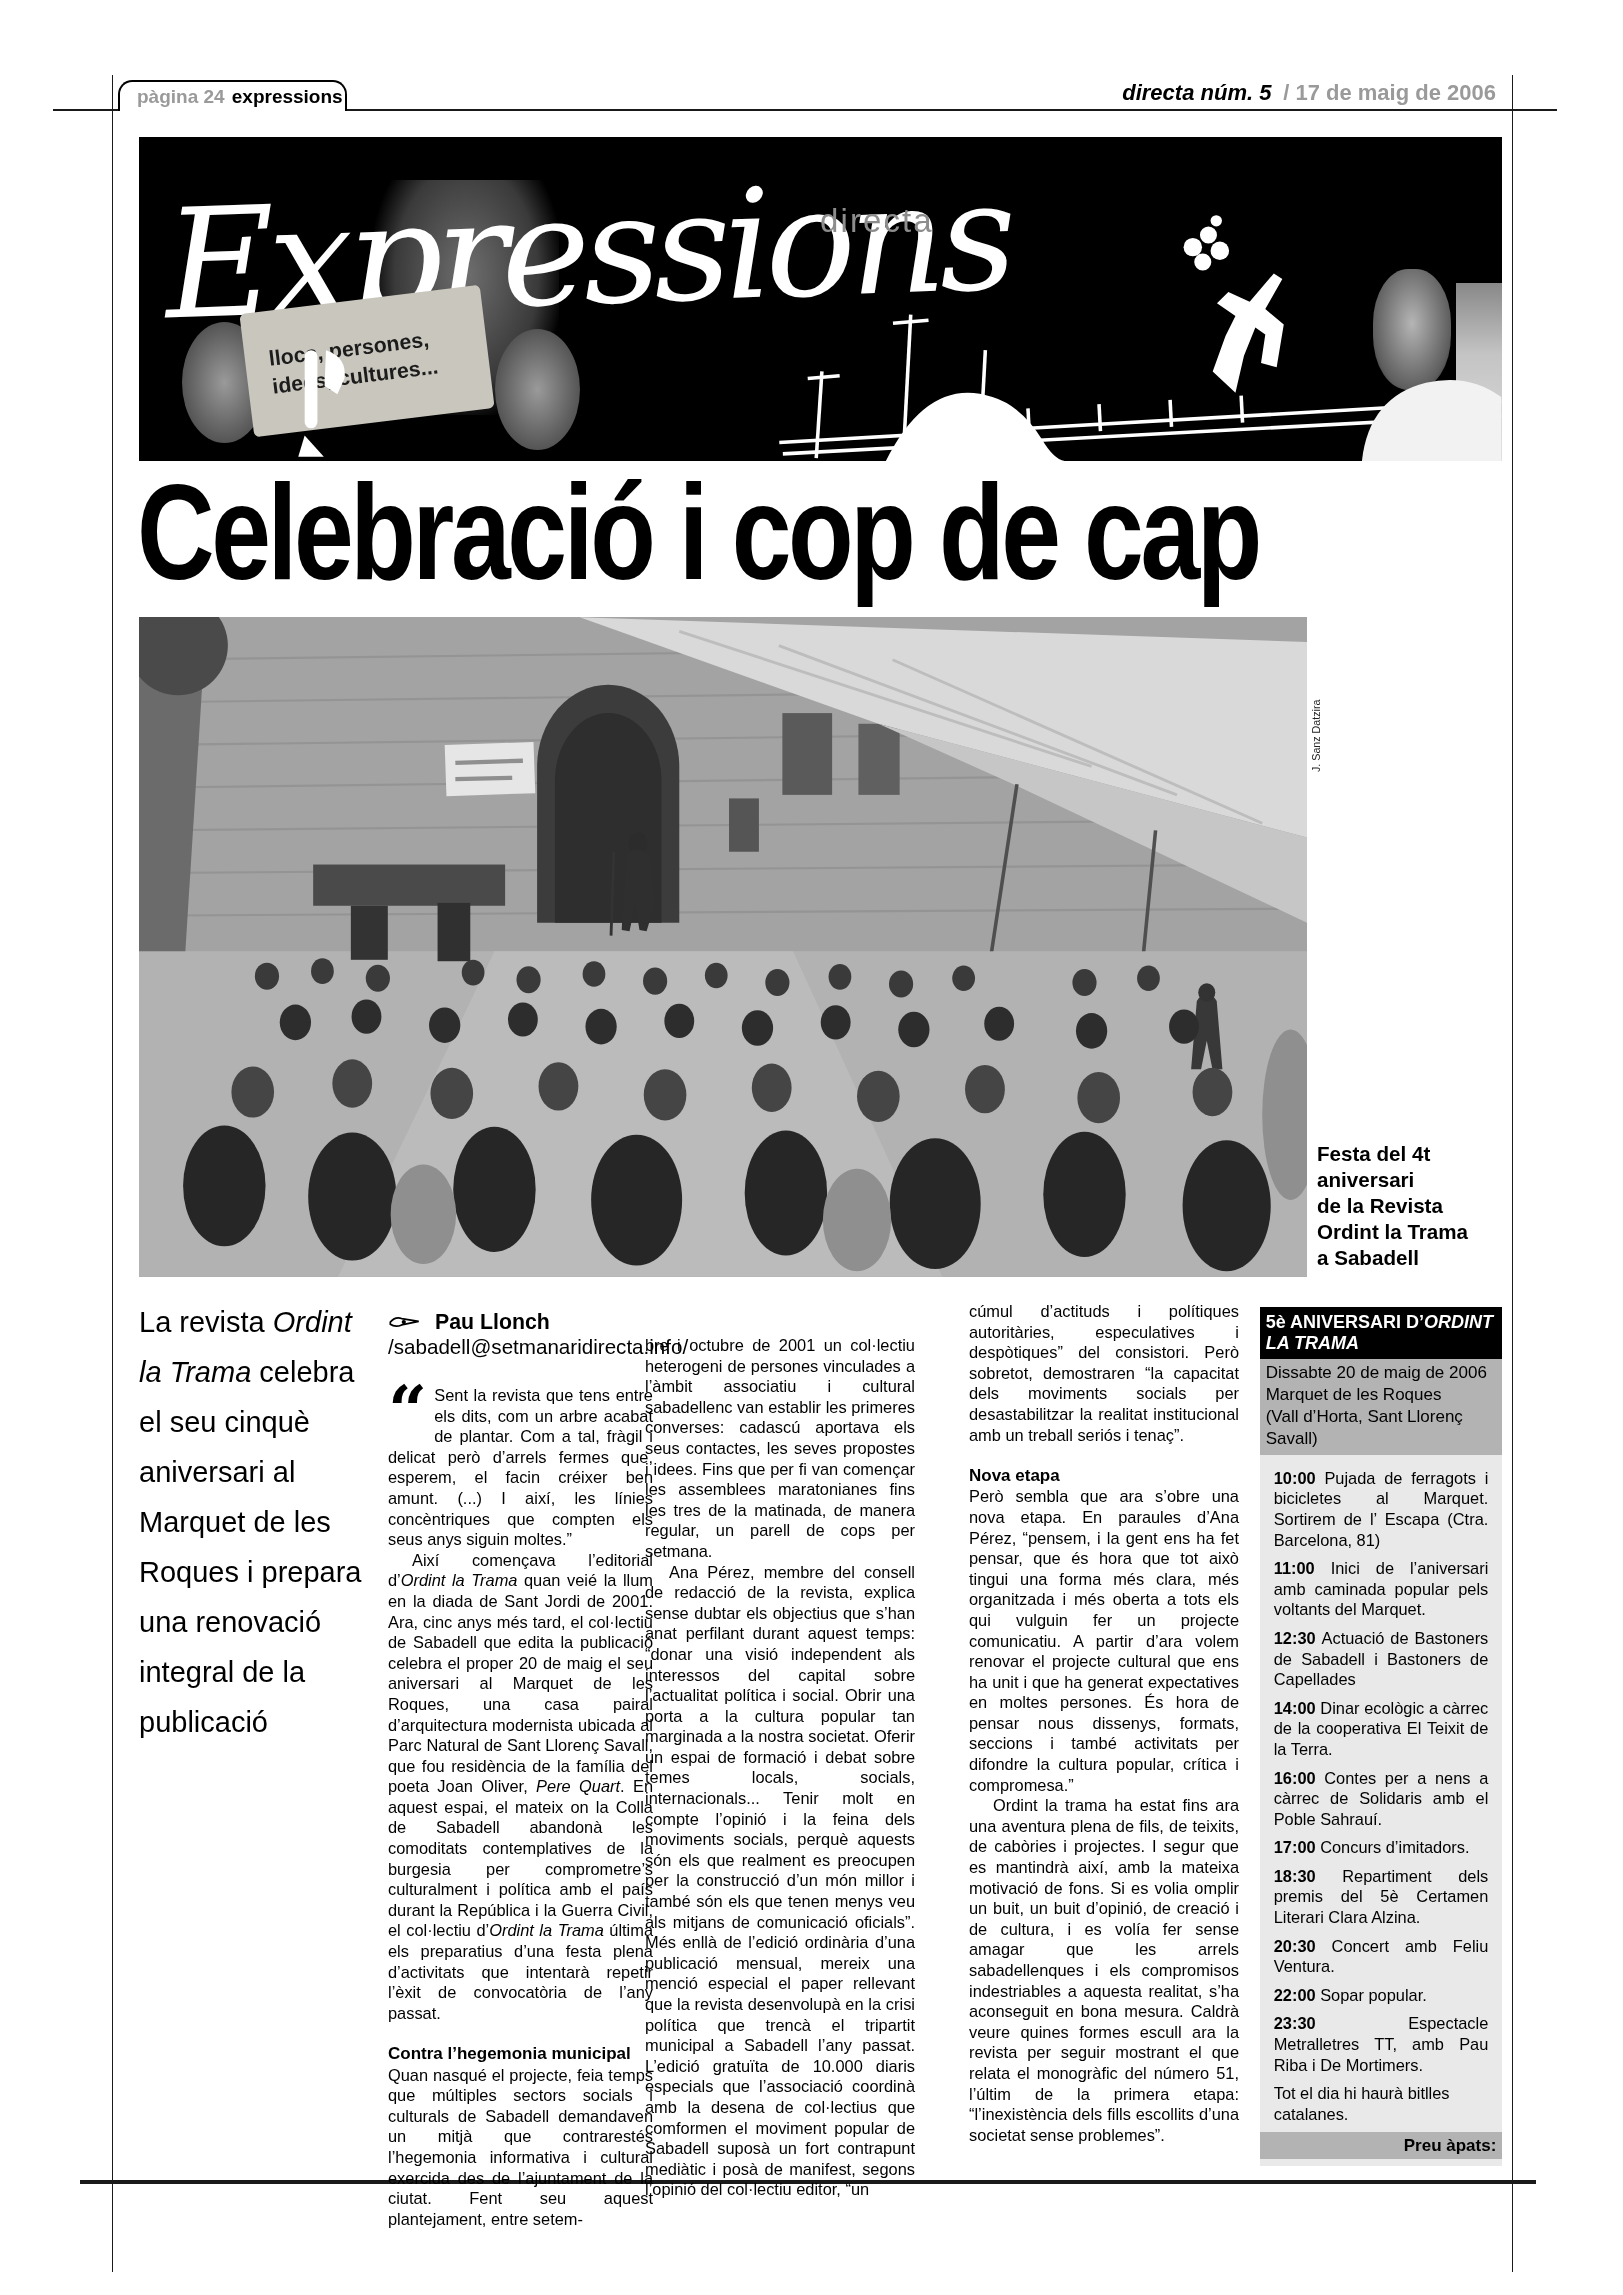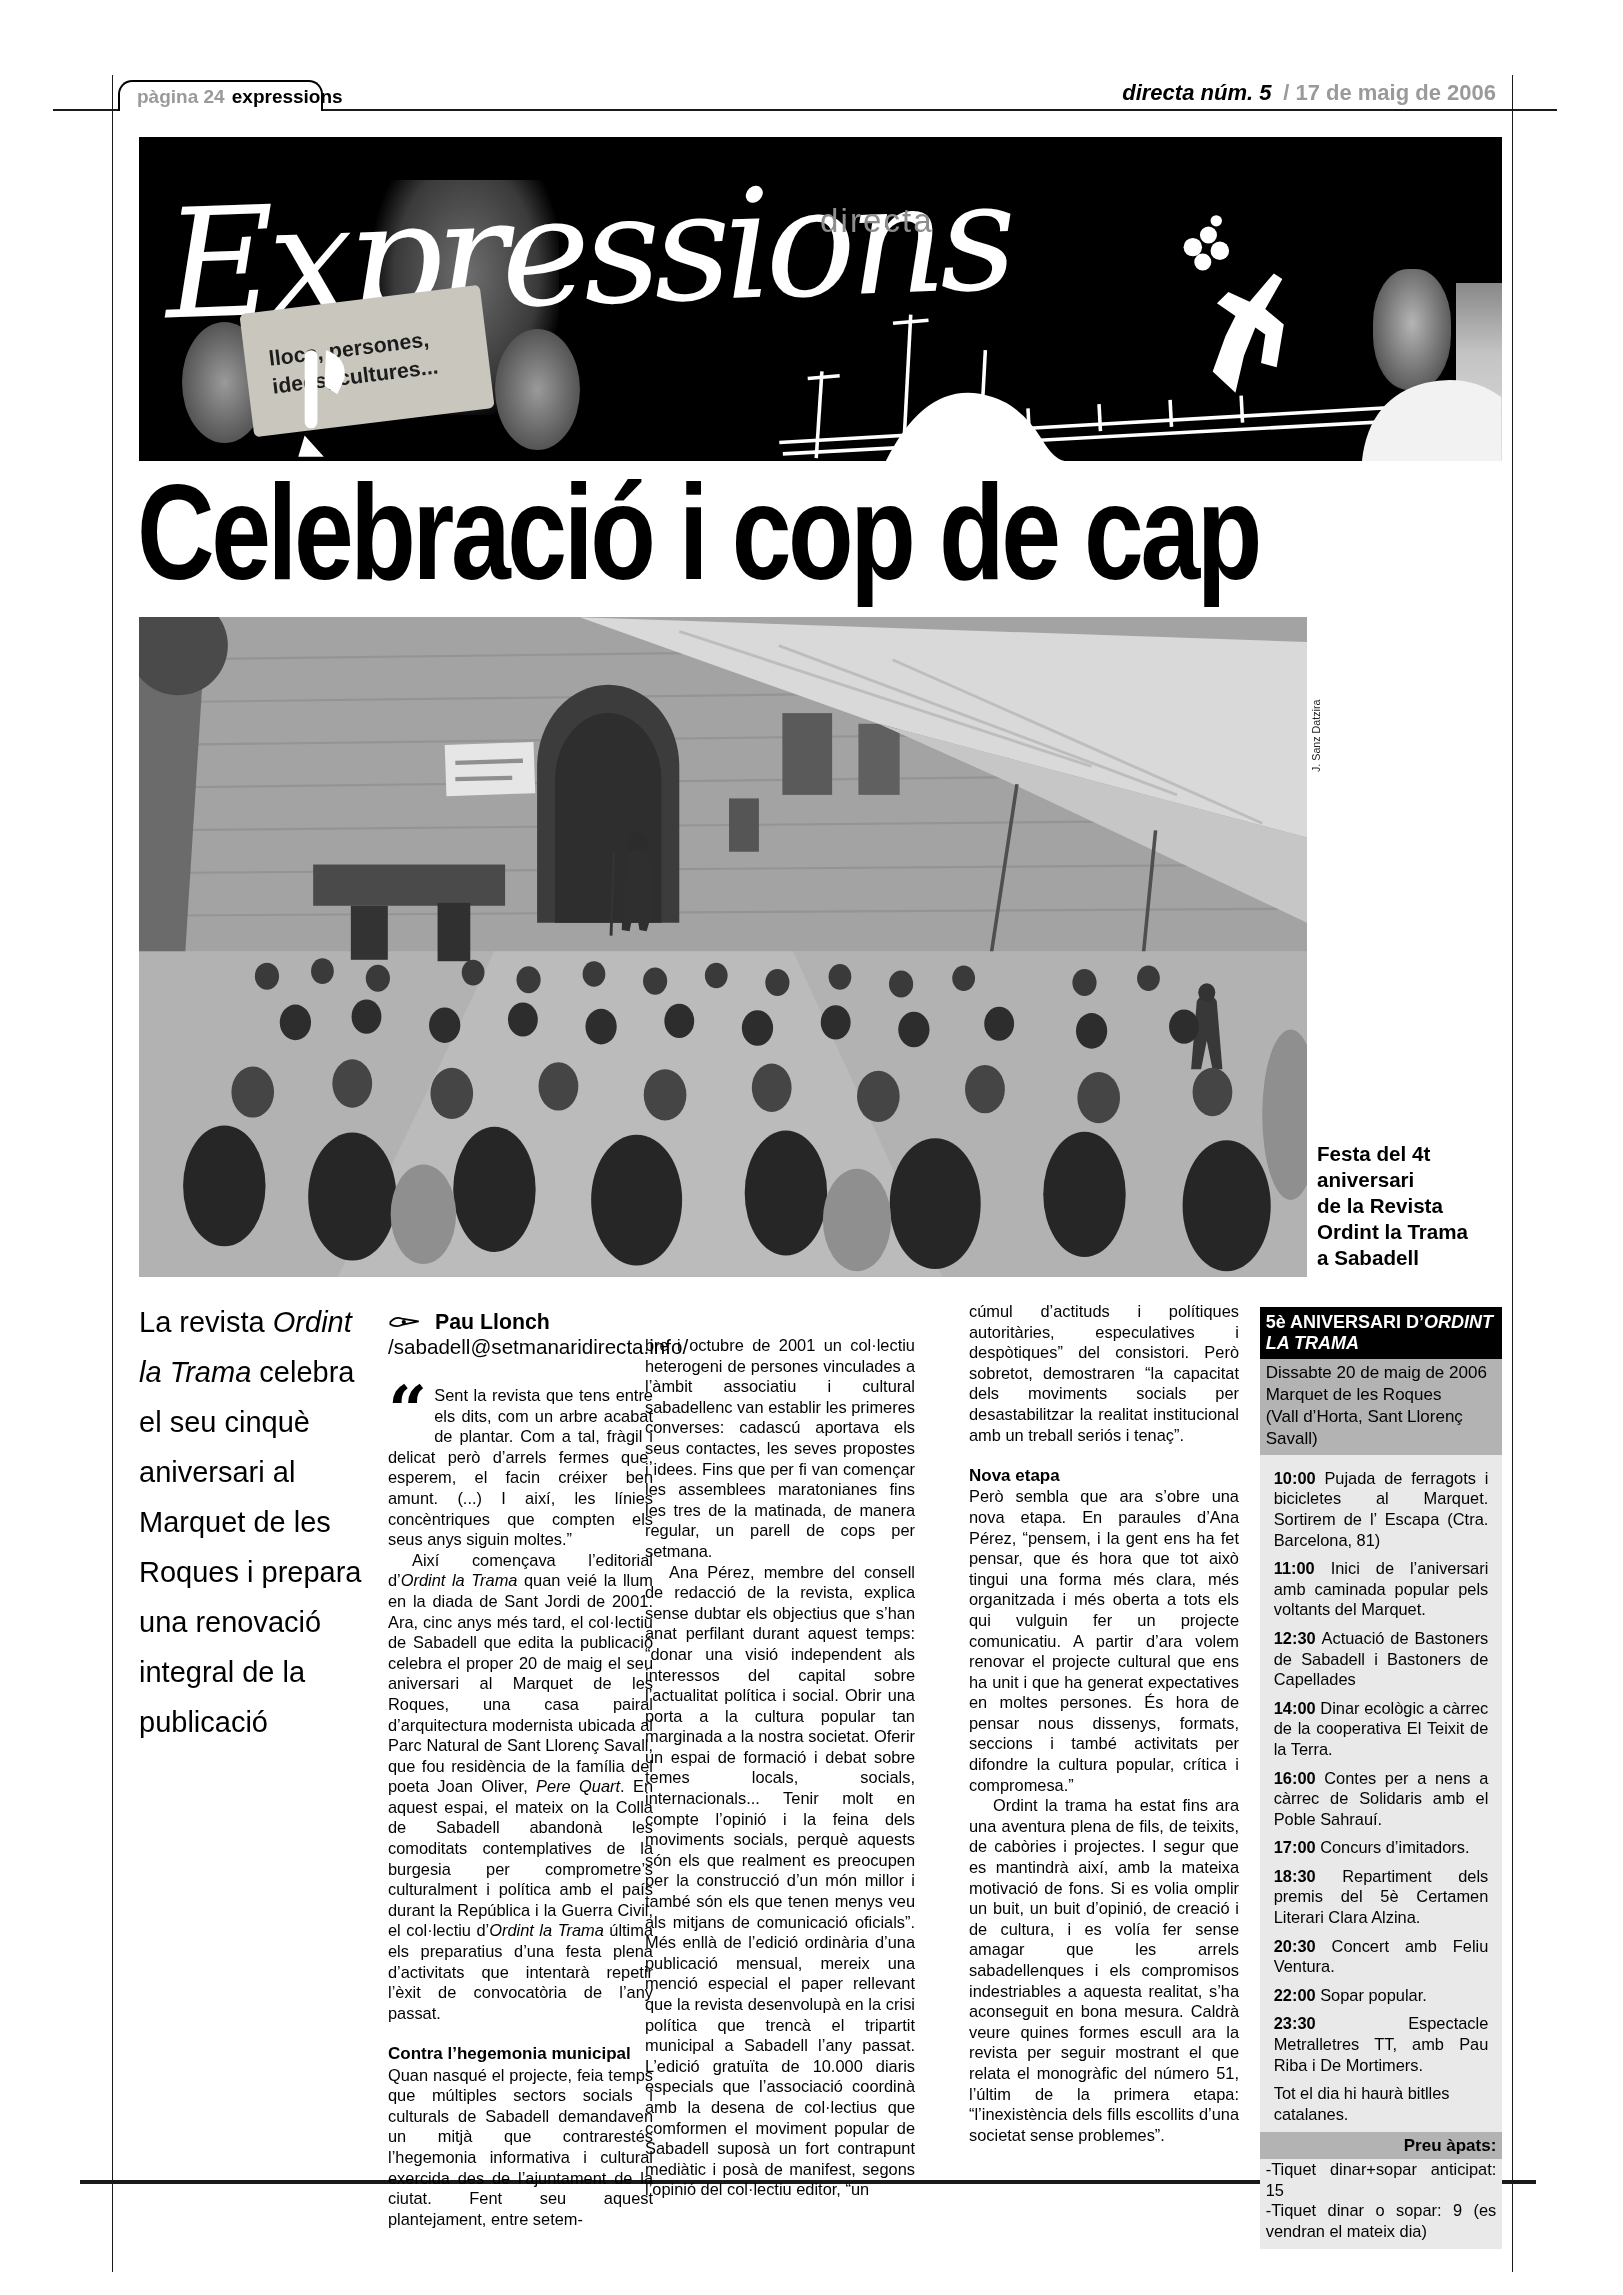--- a/index.html
+++ b/index.html
@@ -3,21 +3,21 @@
 <meta charset="utf-8">
 <style>
   html,body{margin:0;padding:0;background:#fff;}
   .page{position:relative;width:1623px;height:2295px;background:#fff;overflow:hidden;
         font-family:"Liberation Sans",sans-serif;color:#000;}
   
   .vline{position:absolute;width:1.4px;background:#1a1a1a;}
   .hrule-top{position:absolute;left:53px;top:109px;width:1504px;height:2.1px;background:#1a1a1a;}
   .hrule-bottom{position:absolute;left:80px;top:2180px;width:1456px;height:3.6px;background:#1a1a1a;}
   
-  .tab{position:absolute;left:118px;top:80px;width:205px;height:31px;background:#fff;
+  .tab{position:absolute;left:118px;top:80px;width:229px;height:31px;background:#fff;
        border:2.1px solid #000;border-bottom:none;border-radius:14.2px 14.2px 0 0;
        display:flex;align-items:center;padding-left:17px;box-sizing:border-box;
        font-size:19px;font-weight:bold;white-space:nowrap;}
   .tab .pg{color:#9a9a9a;margin-right:7.1px;}
   .hdr-right{position:absolute;right:127px;top:80px;font-size:22px;font-weight:bold;white-space:nowrap;}
   .hdr-right .brand{font-style:italic;color:#000;}
   .hdr-right .date{color:#9a9a9a;font-style:normal;margin-left:5.7px;}
   
   .banner{position:absolute;left:139px;top:137px;width:1363px;height:324px;background:#000;overflow:hidden;}
   .banner .face{position:absolute;left:235px;top:43px;width:185px;height:235px;
@@ -307,22 +307,18 @@
           <p><b>14:00 </b><span>Dinar ecològic a càrrec de la cooperativa El Teixit de la Terra.</span></p>
           <p><b>16:00 </b><span>Contes per a nens a càrrec de Solidaris amb el Poble Sahrauí.</span></p>
           <p><b>17:00 </b><span>Concurs d’imitadors.</span></p>
           <p><b>18:30 </b><span>Repartiment dels premis del 5è Certamen Literari Clara Alzina.</span></p>
           <p><b>20:30 </b><span>Concert amb Feliu Ventura.</span></p>
           <p><b>22:00 </b><span>Sopar popular.</span></p>
           <p><b>23:30 </b><span>Espectacle Metralletres TT, amb Pau Riba i De Mortimers.</span></p>
         </div>
       <p class="plain">Tot el dia hi haurà bitlles catalanes.</p>
       <div class="sb-band">Preu àpats:</div>
-      <div>
-          <div>-Tiquet dinar+sopar anticipat: 15</div>
-          <div>-Tiquet dinar o sopar: 9    (es vendran el mateix dia)</div>
-        </div>
 
     </div>
   </div>
 
 </div>
 
 
 </body></html>

